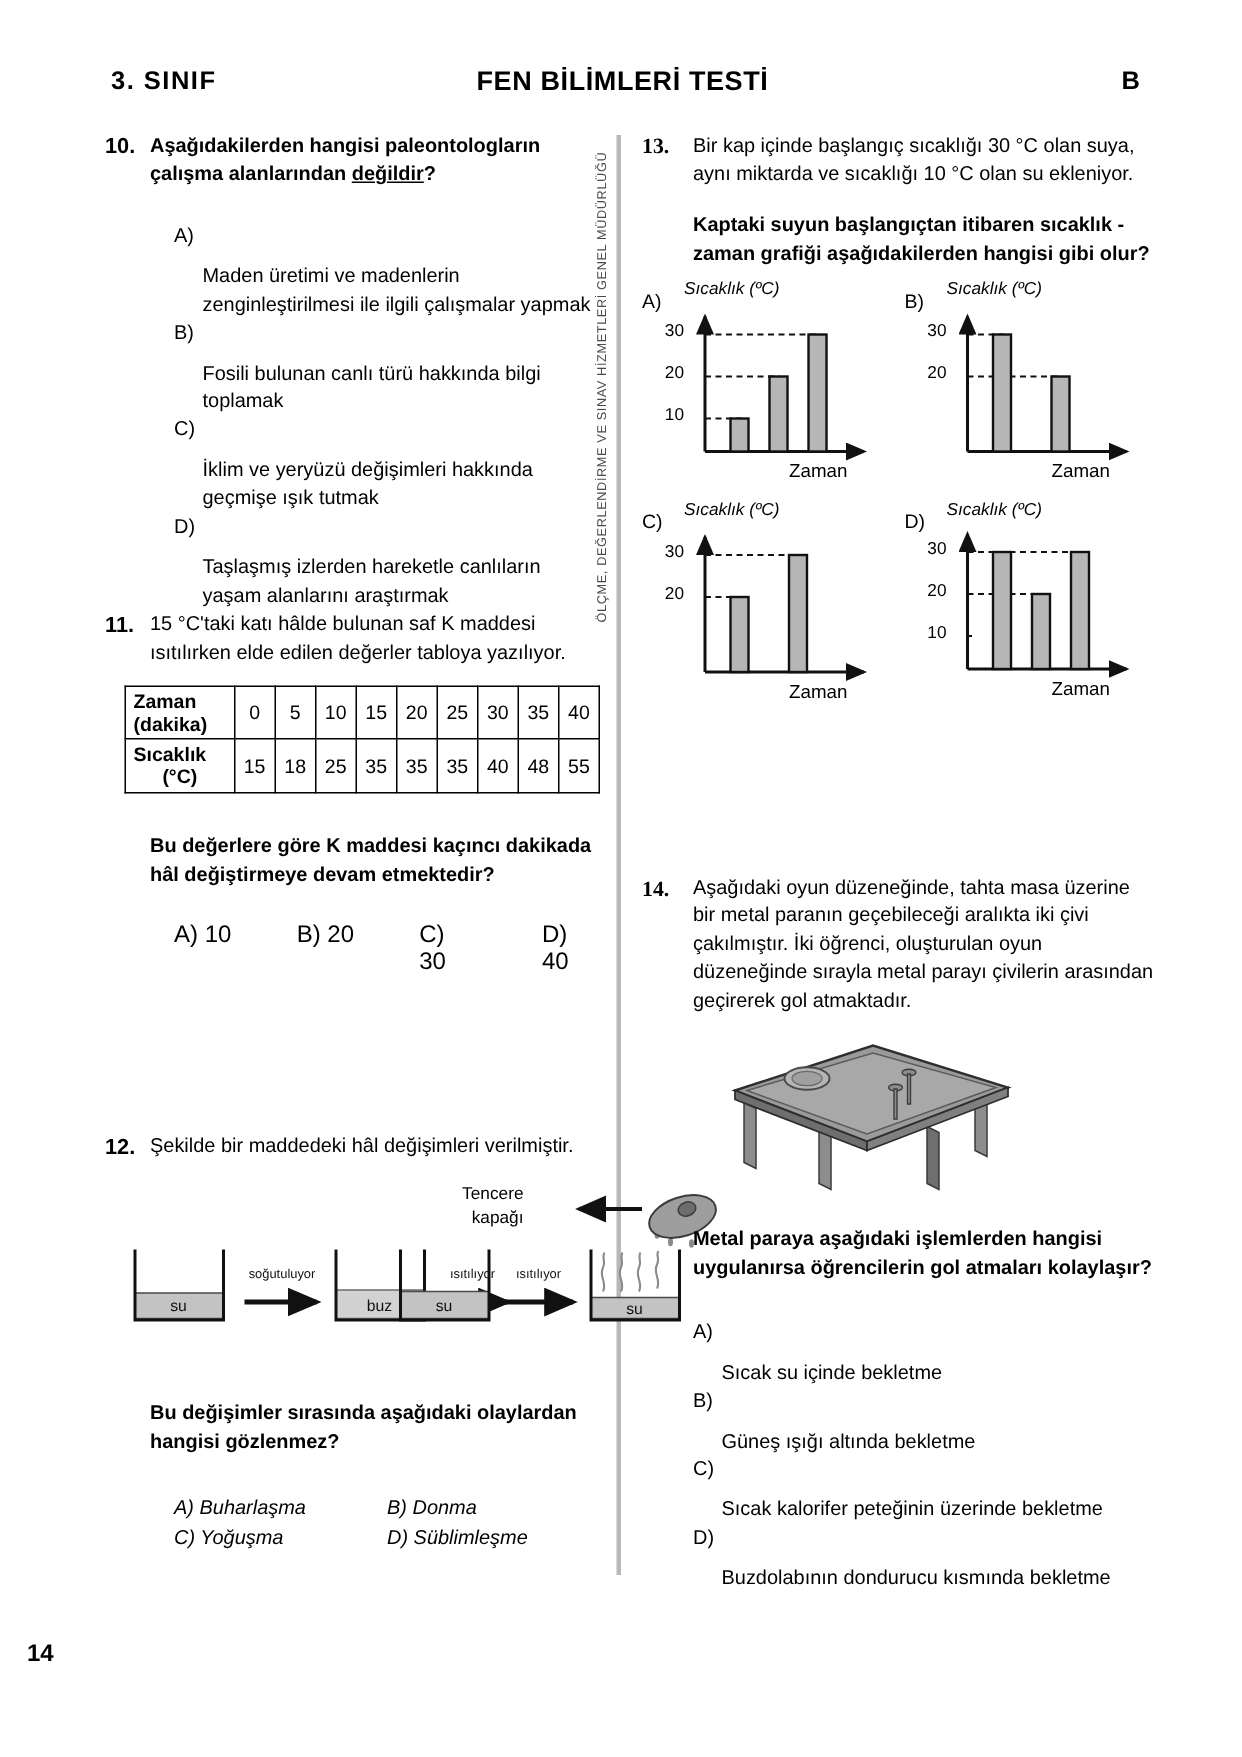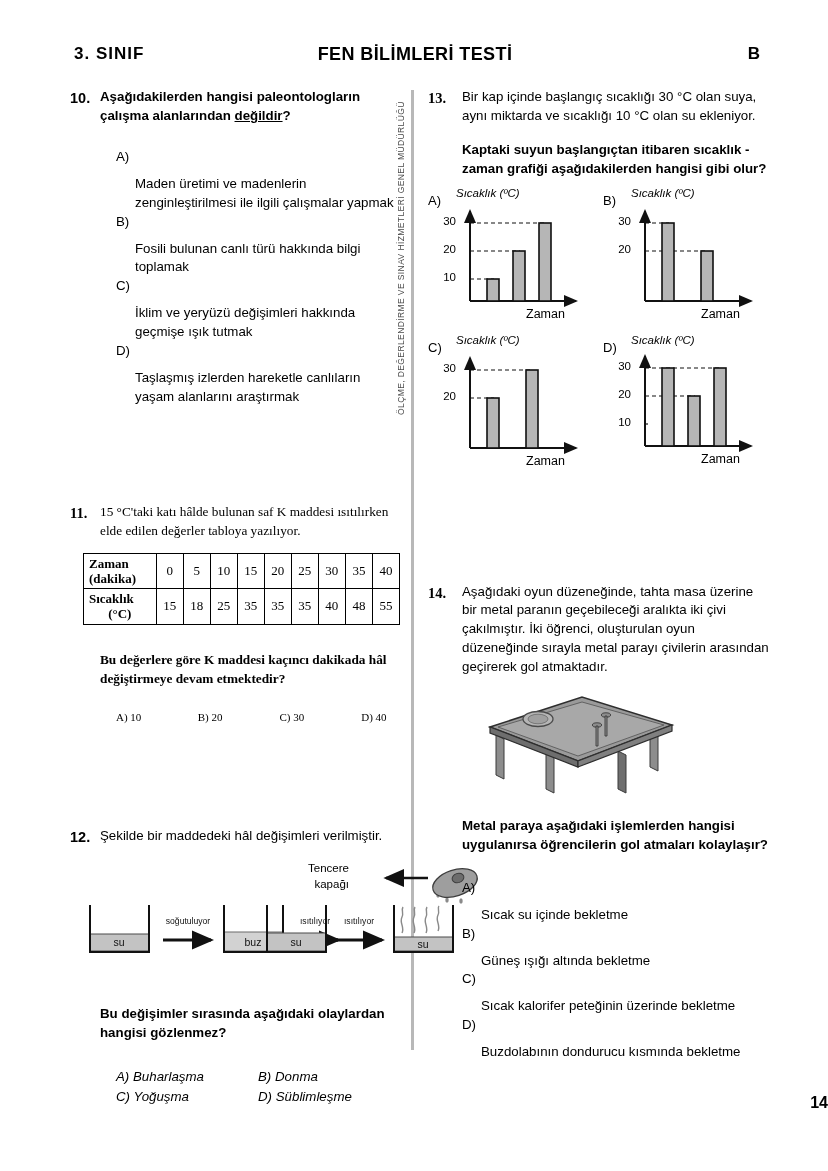--- a/index.html
+++ b/index.html
@@ -71,21 +71,21 @@
   }
   .q-sub.r { margin-left:34px; }
 
   
   .opts { margin-left:46px; font-size:13.3px; line-height:1.42; }
   .opts.r { margin-left:34px; margin-left:34px; }
   .opt { display:flex; }
   .opt-letter { flex:0 0 19px; }
   .opt-text { flex:1;margin-top:27px; }
 
-  .opts-inline { margin-left:46px; font-size:11px; display:flex;gap:43px; }
+  .opts-inline { margin-left:46px; font-size:16px; display:flex;gap:43px; }
   .opts-inline > div { width:86px; }
 
   .opts-2col { margin-left:46px; font-size:13.3px; }
   .opts-2col .row { display:flex; line-height:1.5; }
   .opts-2col .c { width:150px;font-style:italic; }
 
   
   table.data {
     border-collapse: collapse;
     margin-left:13px;
@@ -122,21 +122,21 @@
   .tick-lbl {
     position:absolute; font-size:11.5px; text-align:right; width:20px;
   }
 
   
   .tablepic { position:relative; margin-left:22px; margin-top:12px; height:112px; }
 
   
   .pageno {
     position:absolute; left:0; right:0; top:1094px;
-    text-align:right; font-size:16px; font-weight:bold;
+    text-align:left; font-size:16px; font-weight:bold;padding-left:18px;
   }
 </style>
 </head>
 <body>
 
 <div class="page">
 
   <div class="header">
     <div class="hdr-grade">3. SINIF</div>
     <div class="hdr-title">FEN BİLİMLERİ TESTİ</div>
@@ -171,21 +171,21 @@
           <span class="opt-letter">C)</span>
           <span class="opt-text">İklim ve yeryüzü değişimleri hakkında geçmişe ışık tutmak</span>
         </div>
         <div class="opt">
           <span class="opt-letter">D)</span>
           <span class="opt-text">Taşlaşmış izlerden hareketle canlıların yaşam alanlarını araştırmak</span>
         </div>
       </div>
     </div>
 
-    <div class="q" style="margin-top:96px;font-family:Liberation Serif, serif;">
+    <div class="q" style="">
       <div class="q-head">
         <div class="q-num">11.</div>
         <div class="q-body">15 °C'taki katı hâlde bulunan saf K maddesi ısıtılırken elde edilen değerler tabloya yazılıyor.</div>
       </div>
 
       <table class="data">
         <tbody>
             <tr>
           <td class="hdr">
             <div>Zaman</div>

